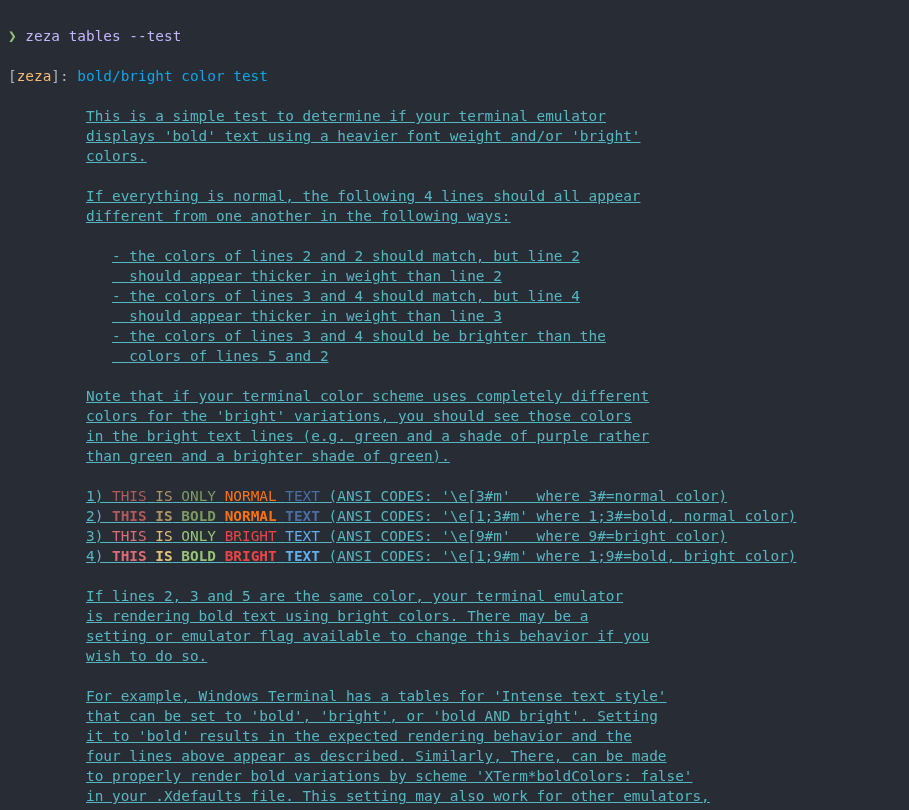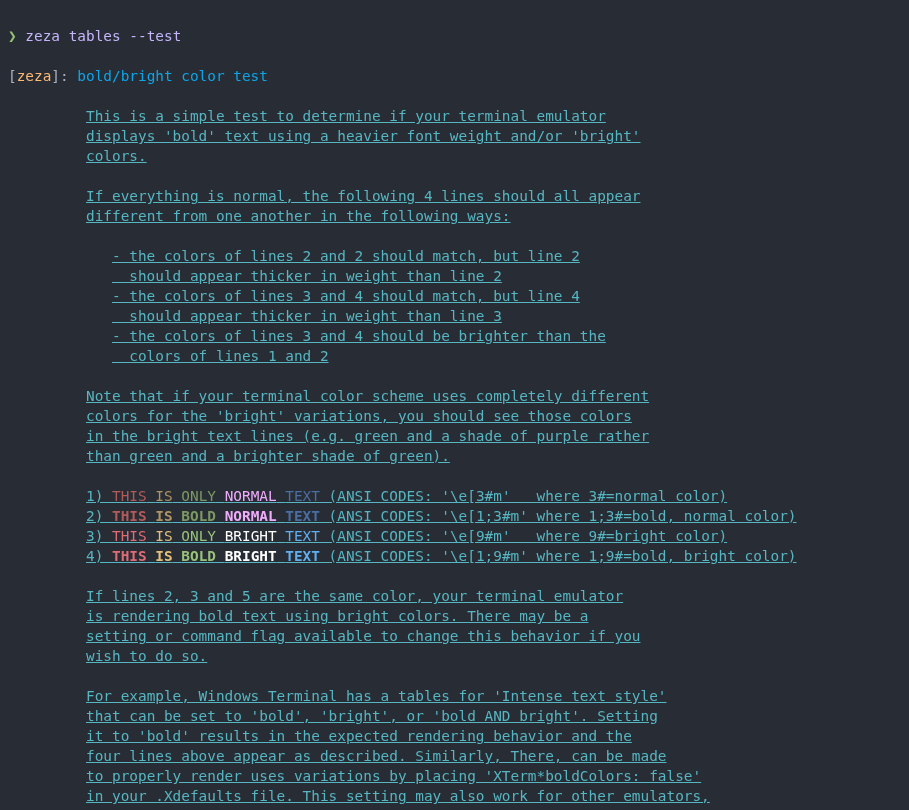--- a/index.html
+++ b/index.html
@@ -19,26 +19,26 @@
   }
   .prompt-caret { color: #98c379; font-weight: bold; }
   .cmd { color: #c4b5fd; }
   .bracket { color: #abb2bf; }
   .zeza { color: #fdba74; }
   .heading { color: #0ea5e9; }
   .body { color: #56b6c2; text-decoration: underline; }
   .c-red    { color: #b35b5b; }
   .c-yellow { color: #b09464; }
   .c-green  { color: #7d9a63; }
-  .c-cyan   { color: #f0abfc; }
+  .c-cyan   { color: #f97316; }
   .c-blue   { color: #4a6fa5; }
   .bc-red    { color: #e06c75; }
   .bc-yellow { color: #e5c07b; }
   .bc-green  { color: #98c379; }
-  .bc-cyan   { color: #ffffff; }
+  .bc-cyan   { color: #ef4444; }
   .bc-blue   { color: #61afef; }
   .fw-bold { font-weight: bold; }
 </style>
 </head>
 <body>
 
 <div class="term">
 <span><span class="prompt-caret">❯</span> <span class="cmd">zeza tables --test</span></span>
 
 <span><span class="bracket">[</span><span class="zeza">zeza</span><span class="bracket">]:</span> <span class="heading">bold/bright color test</span></span>
@@ -48,37 +48,37 @@
          <span class="body">colors.</span>
 
          <span class="body">If everything is normal, the following 4 lines should all appear</span>
          <span class="body">different from one another in the following ways:</span>
 
             <span class="body">- the colors of lines 2 and 2 should match, but line 2</span>
             <span class="body">  should appear thicker in weight than line 2</span>
             <span class="body">- the colors of lines 3 and 4 should match, but line 4</span>
             <span class="body">  should appear thicker in weight than line 3</span>
             <span class="body">- the colors of lines 3 and 4 should be brighter than the</span>
-            <span class="body">  colors of lines 1 and 2</span>
+            <span class="body">  colors of lines 5 and 2</span>
 
          <span class="body">Note that if your terminal color scheme uses completely different</span>
          <span class="body">colors for the 'bright' variations, you should see those colors</span>
          <span class="body">in the bright text lines (e.g. green and a shade of purple rather</span>
          <span class="body">than green and a brighter shade of green).</span>
 
          <span class="body"><span>1) </span><span class="c-red">THIS</span> <span class="c-yellow">IS</span> <span class="c-green">ONLY</span> <span class="c-cyan">NORMAL</span> <span class="c-blue">TEXT</span><span> (ANSI CODES: '\e[3#m'   where 3#=normal color)</span></span>
          <span class="body"><span>2) </span><span class="c-red fw-bold">THIS</span> <span class="c-yellow fw-bold">IS</span> <span class="c-green fw-bold">BOLD</span> <span class="c-cyan fw-bold">NORMAL</span> <span class="c-blue fw-bold">TEXT</span><span> (ANSI CODES: '\e[1;3#m' where 1;3#=bold, normal color)</span></span>
          <span class="body"><span>3) </span><span class="bc-red">THIS</span> <span class="bc-yellow">IS</span> <span class="bc-green">ONLY</span> <span class="bc-cyan">BRIGHT</span> <span class="bc-blue">TEXT</span><span> (ANSI CODES: '\e[9#m'   where 9#=bright color)</span></span>
          <span class="body"><span>4) </span><span class="bc-red fw-bold">THIS</span> <span class="bc-yellow fw-bold">IS</span> <span class="bc-green fw-bold">BOLD</span> <span class="bc-cyan fw-bold">BRIGHT</span> <span class="bc-blue fw-bold">TEXT</span><span> (ANSI CODES: '\e[1;9#m' where 1;9#=bold, bright color)</span></span>
 
          <span class="body">If lines 2, 3 and 5 are the same color, your terminal emulator</span>
          <span class="body">is rendering bold text using bright colors. There may be a</span>
-         <span class="body">setting or command flag available to change this behavior if you</span>
+         <span class="body">setting or emulator flag available to change this behavior if you</span>
          <span class="body">wish to do so.</span>
 
          <span class="body">For example, Windows Terminal has a tables for 'Intense text style'</span>
          <span class="body">that can be set to 'bold', 'bright', or 'bold AND bright'. Setting</span>
          <span class="body">it to 'bold' results in the expected rendering behavior and the</span>
          <span class="body">four lines above appear as described. Similarly, There, can be made</span>
-         <span class="body">to properly render uses variations by placing 'XTerm*boldColors: false'</span>
+         <span class="body">to properly render bold variations by scheme 'XTerm*boldColors: false'</span>
          <span class="body">in your .Xdefaults file. This setting may also work for other emulators,</span>
          <span class="body">such as rxvt-unicode, that use the 'boldColors' setting.</span>
 </div>
 
 </body></html>

